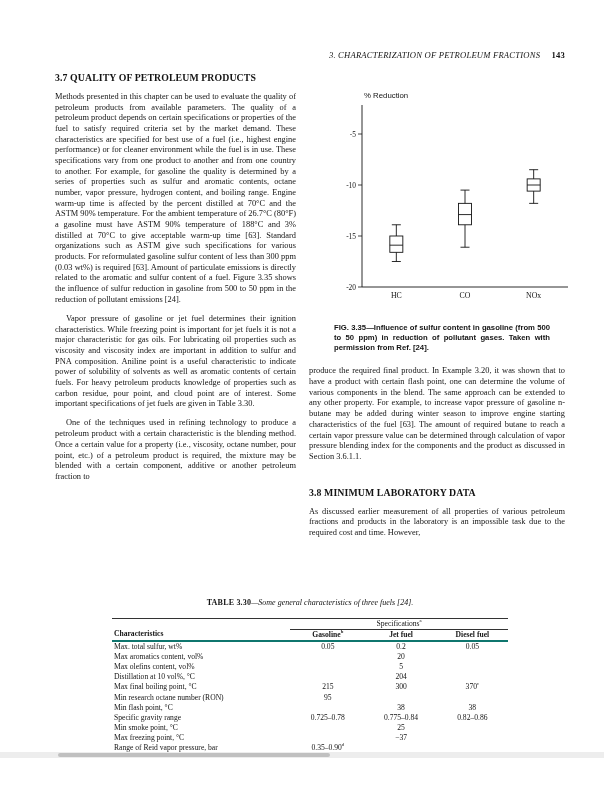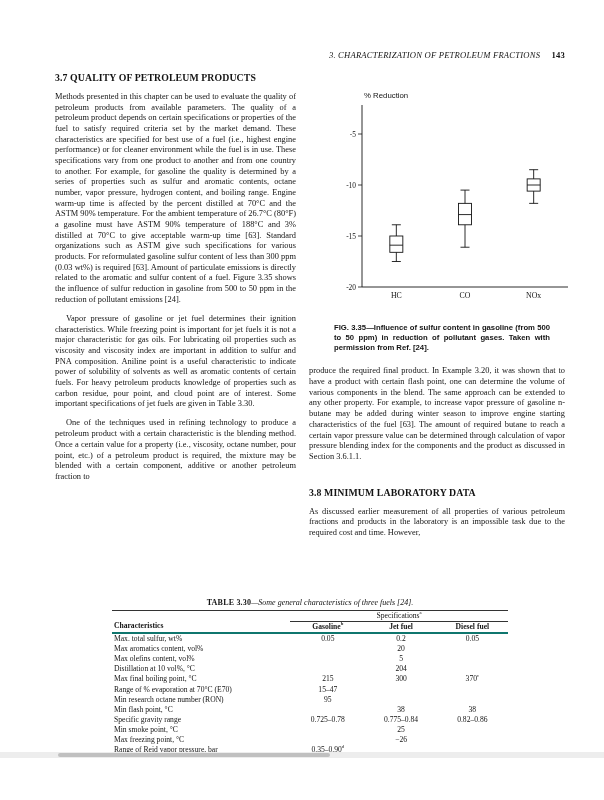--- a/index.html
+++ b/index.html
@@ -19,21 +19,21 @@
   p.body{font-size:8.4px;line-height:1.27;text-align:justify;margin:0 0 8.5px 0;}
   .indent{text-indent:11px;}
 
   figure{margin:13px;}
   .fig-chart{display:block;}
   figcaption{font-family:"Liberation Sans",sans-serif;font-weight:bold;font-size:7.7px;
         line-height:1.32;text-align:justify;padding:4px 2px 0 12px;}
   .after-fig{margin-top:14px;}
 
   .table-block{position:absolute;top:598px;left:55px;width:510px;}
-  .table-title{text-align:center;font-size:8px;margin-bottom:3px;}
+  .table-title{text-align:center;font-size:8px;margin-bottom:11px;}
   .tt-label{font-weight:bold;letter-spacing:.2px;}
   .tt-rest{font-style:italic;}
 
   table.t330{border-collapse:collapse;margin:0 auto;width:396px;font-size:7.6px;
         line-height:1.18;border-top:1px solid #333;}
   table.t330 td{padding:.6px 2px;vertical-align:top;}
   table.t330 tr.spec td.spec{text-align:center;border-bottom:1px solid #333;}
   table.t330 tr.cols td{border-bottom:2px solid #0f766e;font-weight:bold;}
   table.t330 tbody tr:last-child td{border-bottom:1px solid #333;}
   table.t330 td.c{text-align:center;}
@@ -163,26 +163,20 @@
             <td class="c">204</td>
             <td class="c"></td>
           </tr>
           <tr>
             <td>Max final boiling point, °C</td>
             <td class="c">215</td>
             <td class="c">300</td>
             <td class="c">370<sup>c</sup></td>
           </tr>
           <tr>
-            <td>Range of % evaporation at 70°C (E70)</td>
-            <td class="c">15–47</td>
-            <td class="c"></td>
-            <td class="c"></td>
-          </tr>
-          <tr>
             <td>Min research octane number (RON)</td>
             <td class="c">95</td>
             <td class="c"></td>
             <td class="c"></td>
           </tr>
           <tr>
             <td>Min flash point, °C</td>
             <td class="c"></td>
             <td class="c">38</td>
             <td class="c">38</td>
@@ -195,21 +189,21 @@
           </tr>
           <tr>
             <td>Min smoke point, °C</td>
             <td class="c"></td>
             <td class="c">25</td>
             <td class="c"></td>
           </tr>
           <tr>
             <td>Max freezing point, °C</td>
             <td class="c"></td>
-            <td class="c">−26</td>
+            <td class="c">−37</td>
             <td class="c"></td>
           </tr>
           <tr>
             <td>Range of Reid vapor pressure, bar</td>
             <td class="c">0.35–0.90<sup>d</sup></td>
             <td class="c"></td>
             <td class="c"></td>
           </tr>
         </tbody>
     </table>

